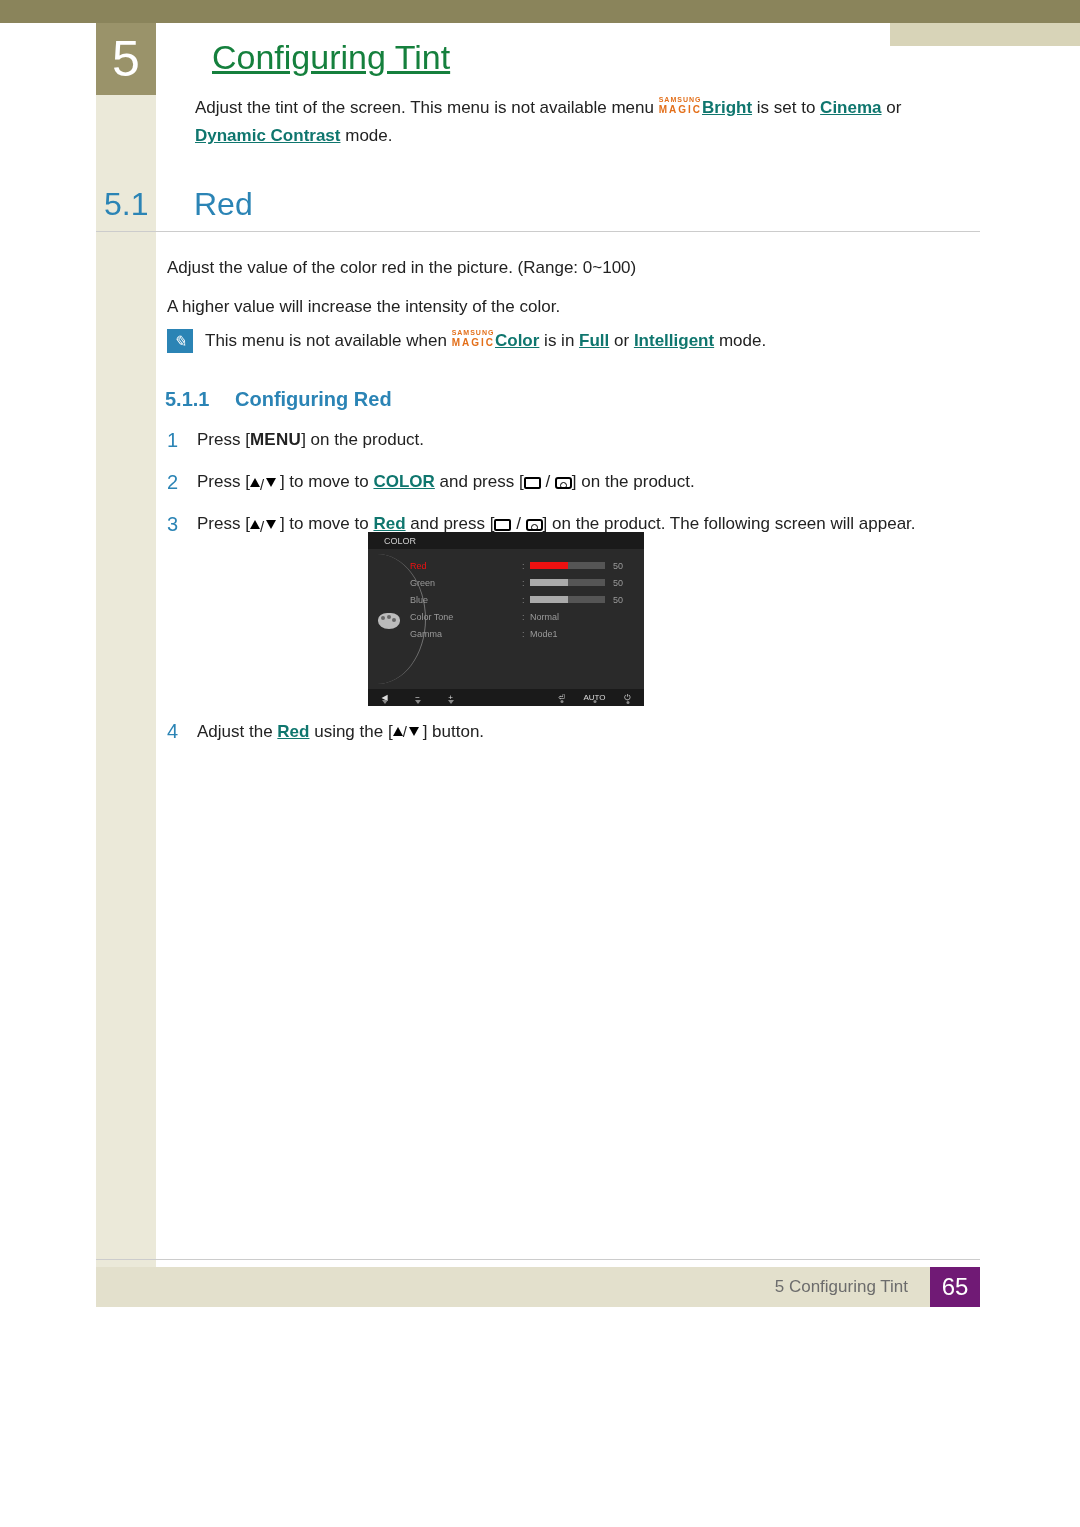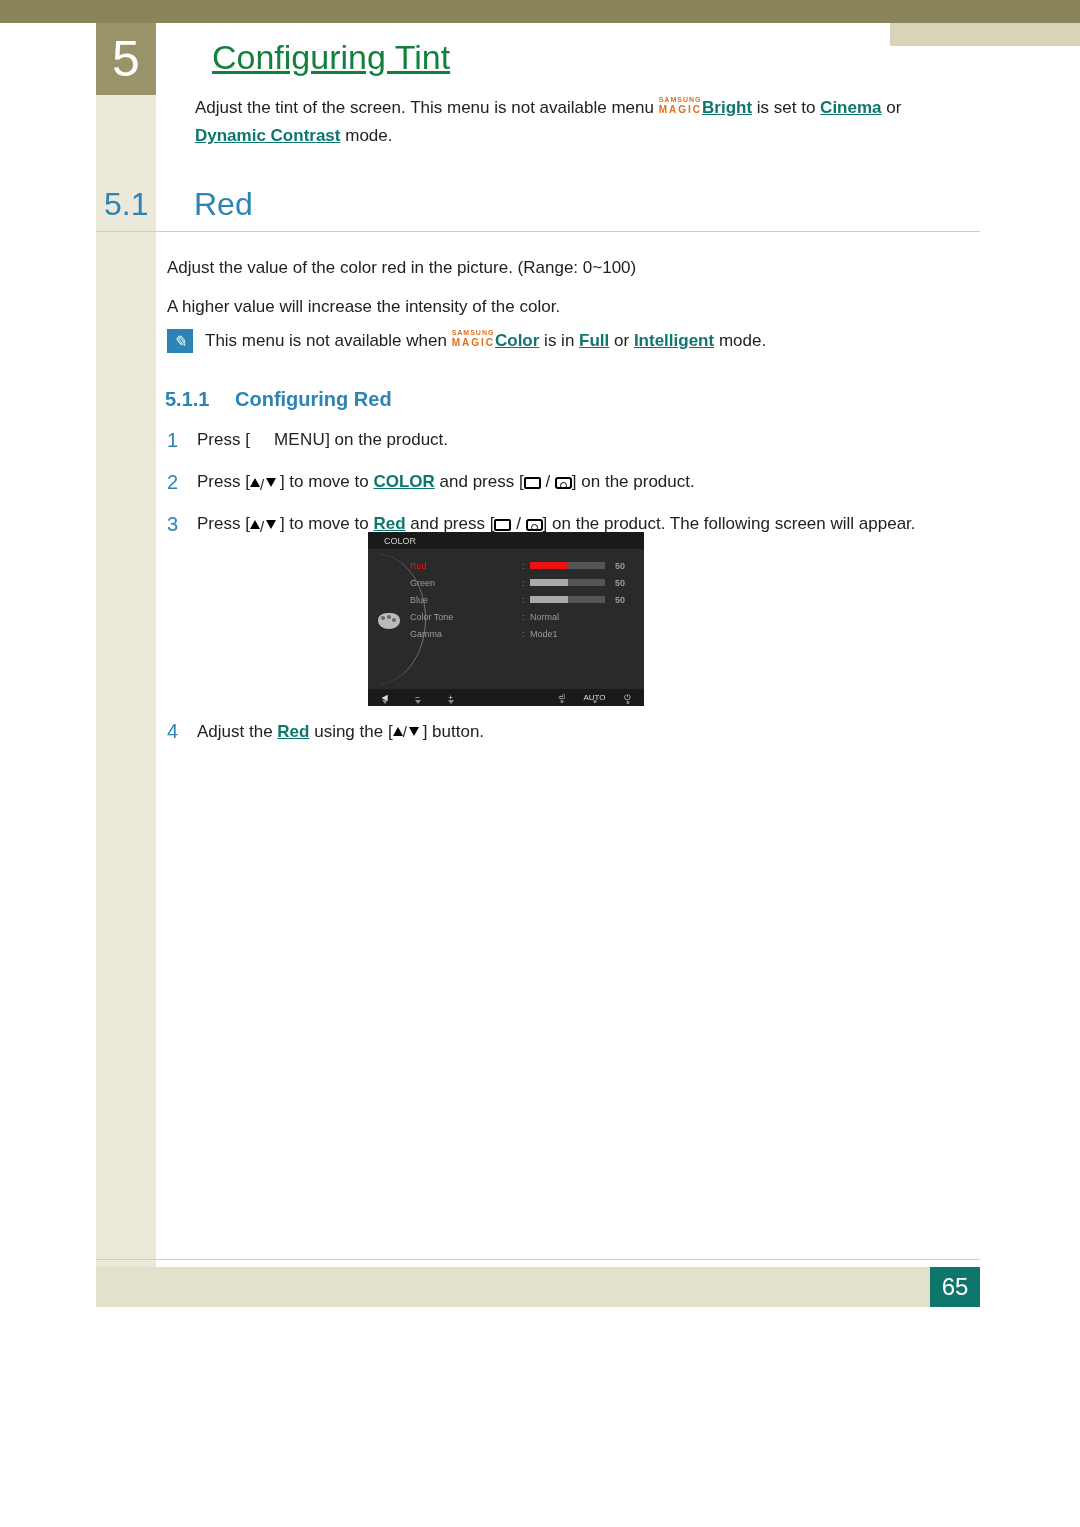--- a/index.html
+++ b/index.html
@@ -168,21 +168,21 @@
     margin-bottom: 12px;
     font-size: 17px;
     line-height: 1.5;
   }
   .step-num {
     color: #2b84b5;
     font-size: 20px;
     width: 12px;
     flex-shrink: 0;
   }
-  .menu-key { font-weight: normal; letter-spacing: 0.3px; margin-left: 24px; }
+  .menu-key { font-weight: bold; letter-spacing: 0.3px; }
   .updown {
     display: inline-block;
     position: relative;
     width: 30px;
     height: 14px;
     vertical-align: middle;
   }
   .updown::before, .updown::after {
     content: "";
     position: absolute;
@@ -304,24 +304,23 @@
   }
   .osd-bar .fill {
     position: absolute;
     left: 0; top: 0; bottom: 0;
     width: 50%;
   }
   .osd-bar.red .fill { background: #e11; }
   .osd-bar.grey .fill { background: #aaa; }
   .osd-val {
     width: 20px;
-    text-align: right;
+    text-align: center;
     padding-left: 6px;
     color: #9a9a9a;
-    font-weight: bold;
   }
   .osd-text-val {
     flex: 1;
     color: #9a9a9a;
   }
   .osd-footer {
     height: 17px;
     background: #1a1a1a;
     display: flex;
     align-items: center;
@@ -385,21 +384,21 @@
     height: 40px;
     width: 834px;
     background: #e3e0cc;
   }
   .footer-dark {
     position: absolute;
     left: 930px;
     top: 0;
     height: 40px;
     width: 50px;
-    background: #0f766e;
+    background: #701a75;
     color: #fff;
     font-size: 24px;
     display: flex;
     align-items: center;
     justify-content: center;
   }
   .footer-text {
     position: absolute;
     left: 96px;
     top: 0;
@@ -535,14 +534,15 @@
 <div class="step-below">
   <span class="step-num">4</span>
   <span>
     <span>Adjust the </span><span class="hl">Red</span><span> using the [</span><span class="updown"><span class="sl">/</span></span><span>] button.</span>
   </span>
 </div>
 
 <div class="footer-line"></div>
 <div class="footer-bar">
   <div class="footer-light"></div>
+  <div class="footer-text">5 Configuring Tint</div>
   <div class="footer-dark">65</div>
 </div>
 
 </body></html>

